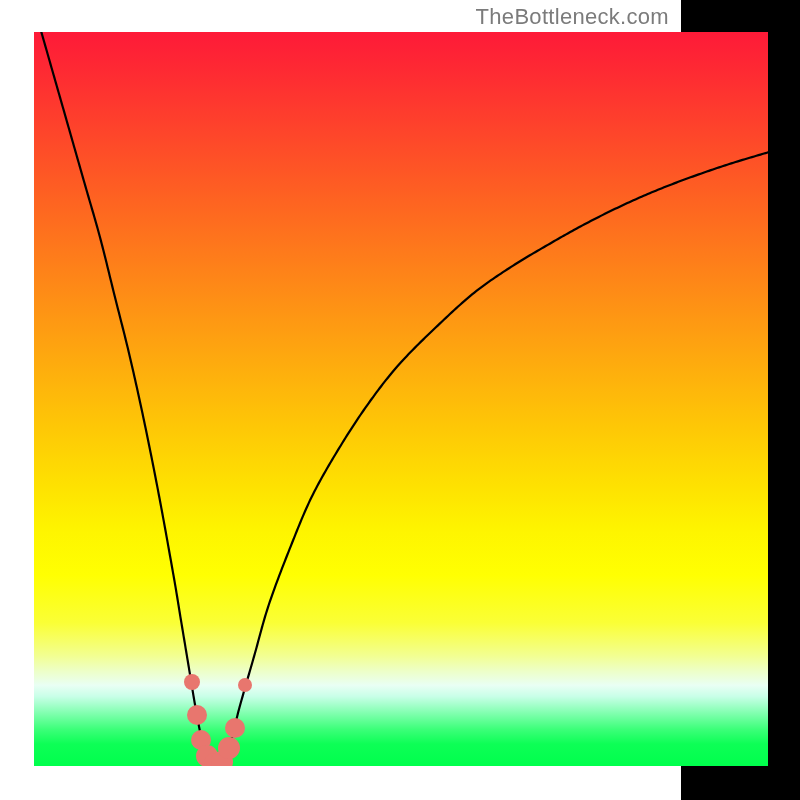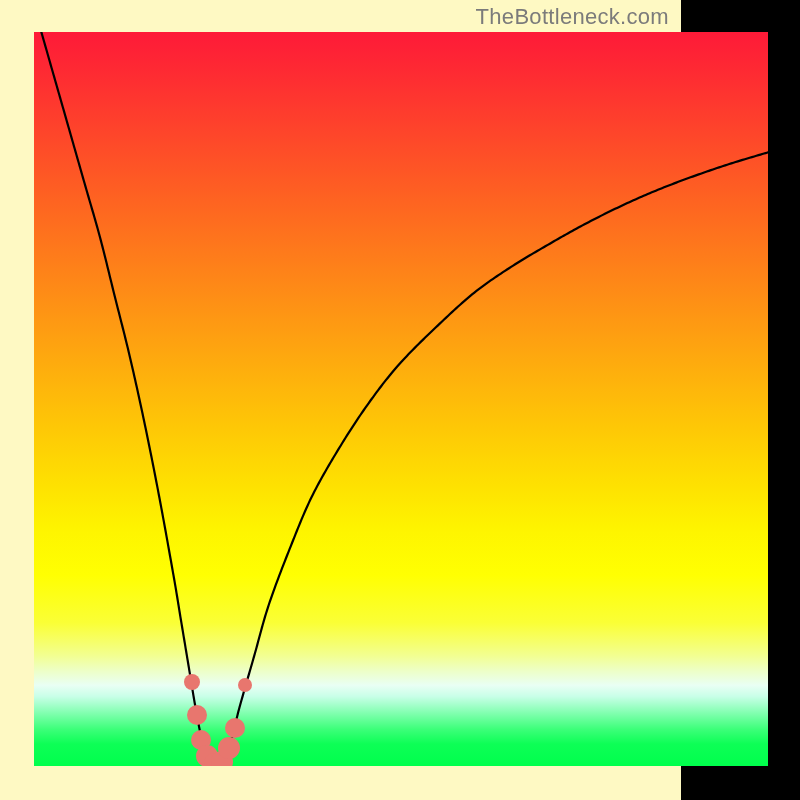--- a/index.html
+++ b/index.html
@@ -9,21 +9,21 @@
     height: 800px;
     background: #000000;
     overflow: hidden;
   }
   .frame {
     position: absolute;
     left: 0;
     top: 0;
     width: 681px;
     height: 800px;
-    background: #fef9c3;
+    background: #ffffff;
   }
   .plot-area {
     position: absolute;
     left: 34px;
     top: 32px;
     width: 734px;
     height: 734px;
     overflow: hidden;
   }
   .gradient {

